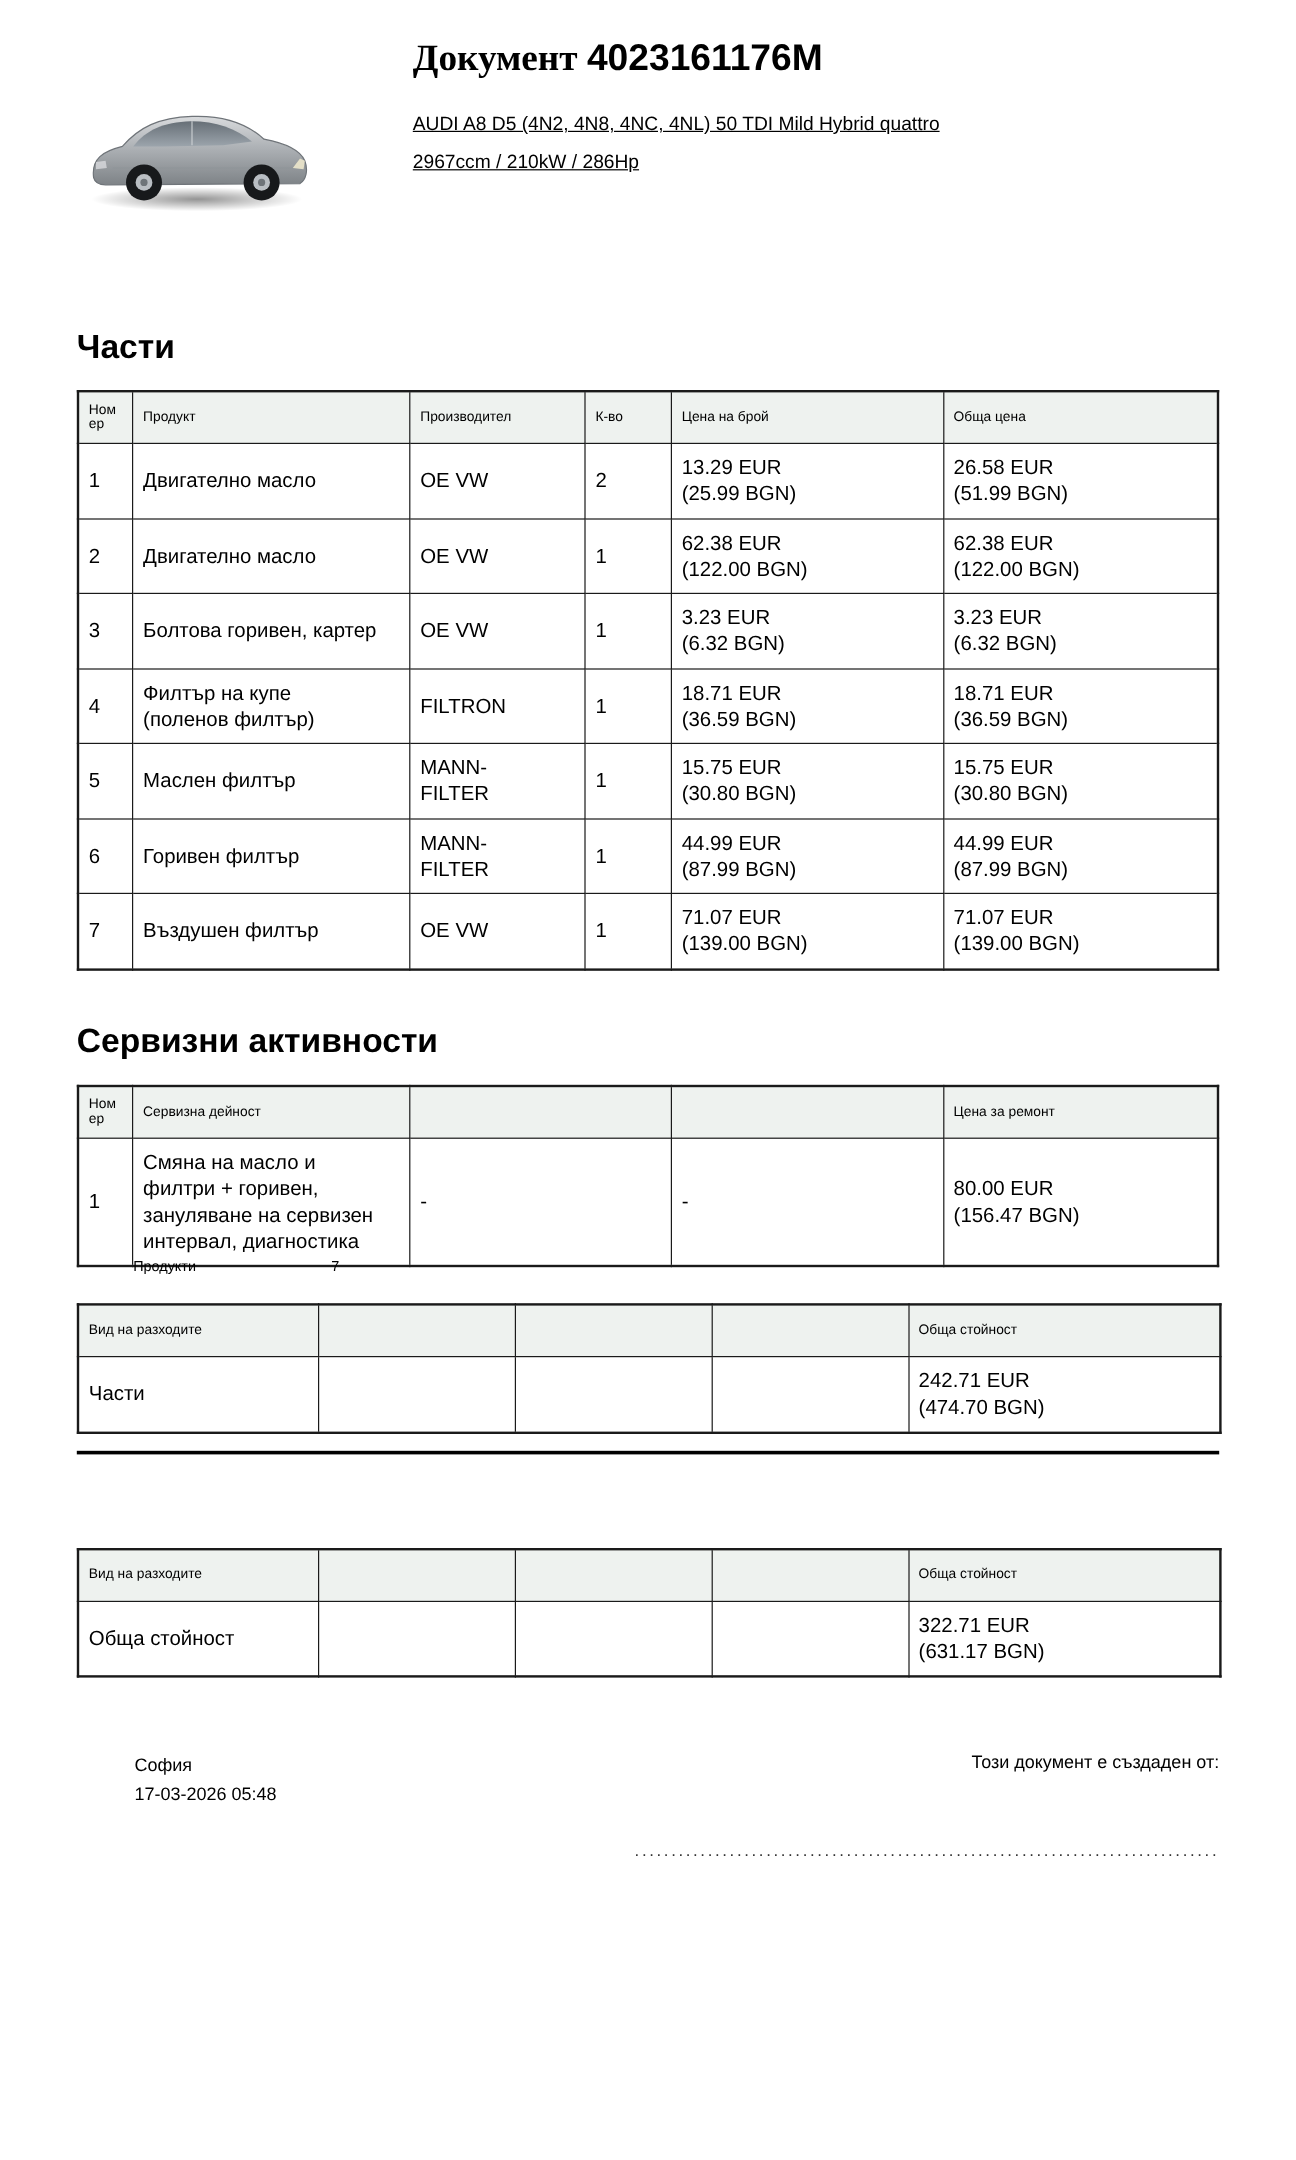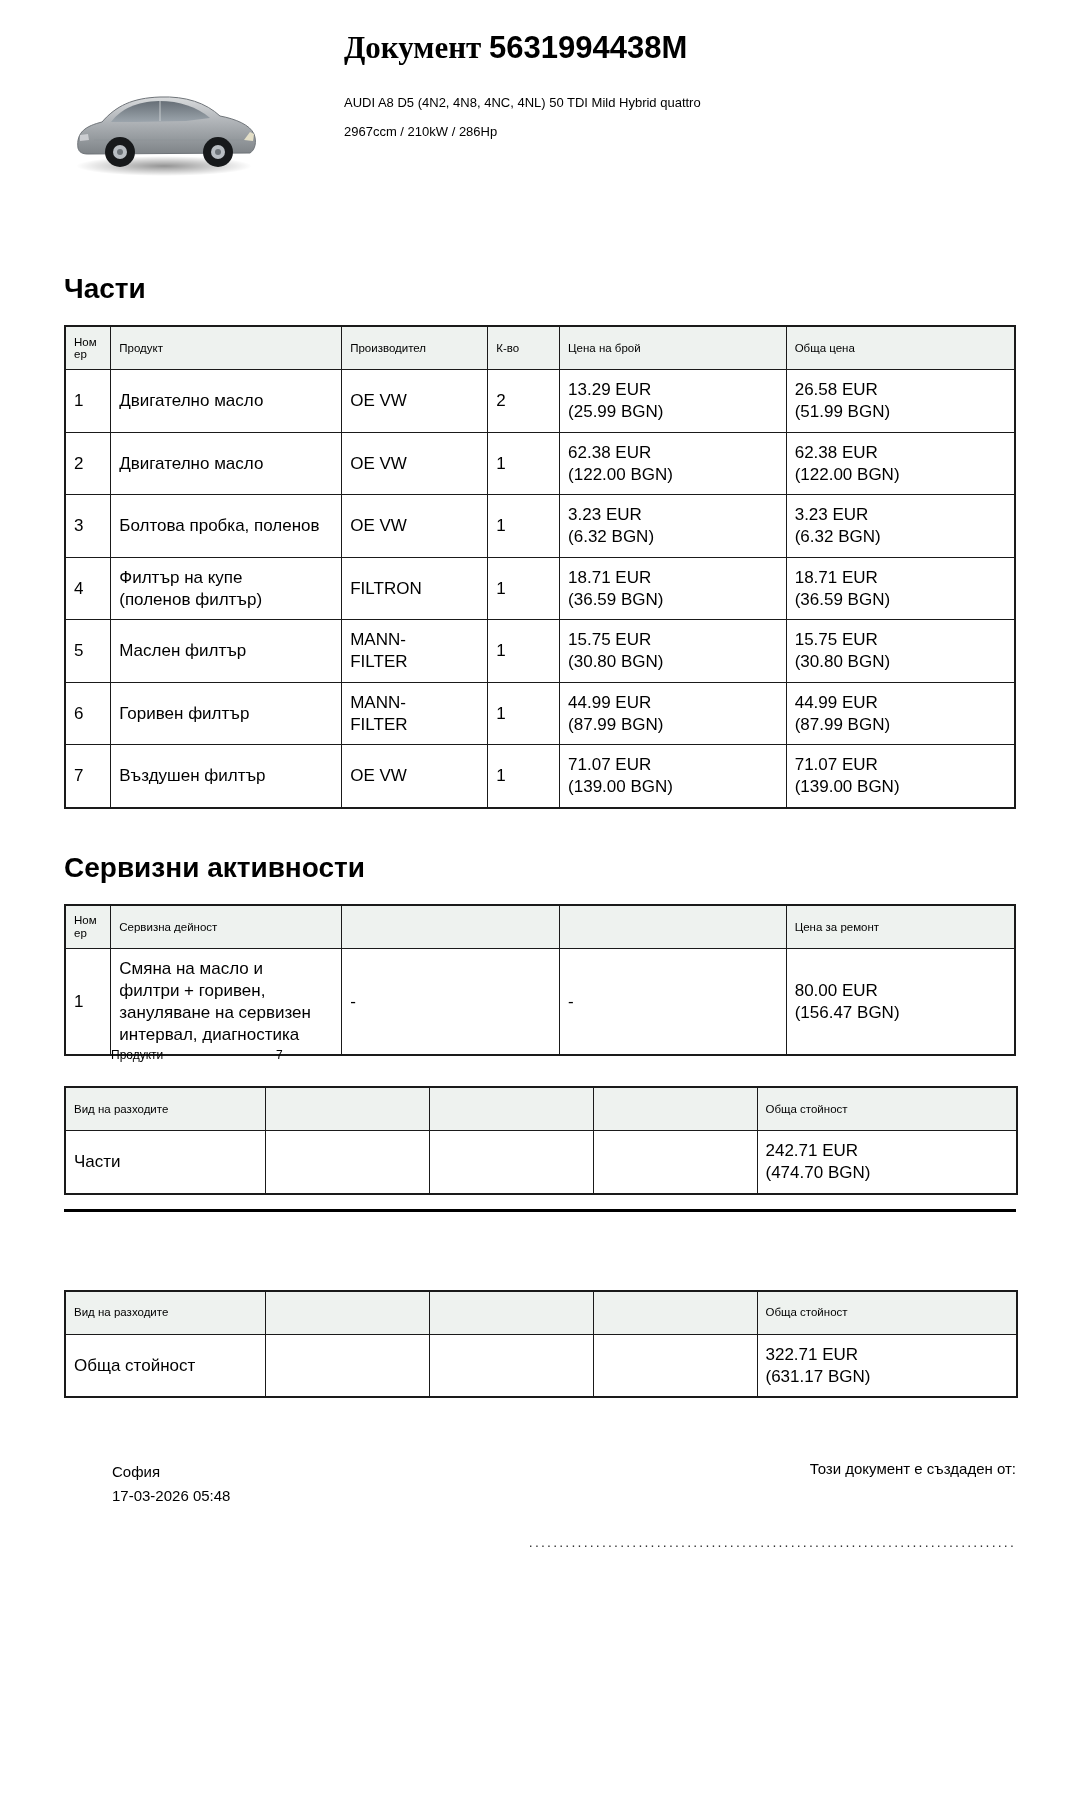--- a/index.html
+++ b/index.html
@@ -46,24 +46,25 @@
     letter-spacing: 0px;
     margin: 0 0 30px 0;
     white-space: nowrap;
   }
   .doc-title .num {
     font-family: "Liberation Sans", sans-serif;
     font-weight: bold;
     font-size: 31px;
   }
   .veh-line {
-    font-size: 13px;
+    font-size: 16px;
     line-height: 1.0;
     margin-bottom: 16px;
     white-space: nowrap;
+    text-decoration: underline;
   }
   .veh-line:last-child { margin-bottom: 0; }
 
   
   h2.section-title {
     font-family: "Liberation Sans", sans-serif;
     font-size: 28px;
     font-weight: bold;
     margin: 44px 0 22px 0;
     padding: 0;
@@ -210,21 +211,21 @@
       <circle cx="56" cy="80" r="7" fill="#b9bec3"></circle>
       <circle cx="56" cy="80" r="3" fill="#6e7479"></circle>
       <circle cx="154" cy="80" r="15" fill="#17191b"></circle>
       <circle cx="154" cy="80" r="7" fill="#b9bec3"></circle>
       <circle cx="154" cy="80" r="3" fill="#6e7479"></circle>
     </svg>
 
     <div class="header-text">
       <div class="doc-title">
         <span>Документ</span>
-        <span class="num">5631994438M</span>
+        <span class="num">4023161176M</span>
       </div>
       <div class="veh-line">AUDI A8 D5 (4N2, 4N8, 4NC, 4NL) 50 TDI Mild Hybrid quattro</div>
       <div class="veh-line">2967ccm / 210kW / 286Hp</div>
     </div>
   </div>
 
   <h2 class="section-title">Части</h2>
 
   <table class="doc-table parts-table">
     <colgroup>
@@ -261,21 +262,21 @@
         <td class="money">Двигателно масло</td>
         <td class="money">OE VW</td>
         <td>1</td>
         <td class="money">62.38 EUR
 (122.00 BGN)</td>
         <td class="money">62.38 EUR
 (122.00 BGN)</td>
       </tr>
       <tr>
         <td>3</td>
-        <td class="money">Болтова пробка, поленов</td>
+        <td class="money">Болтова горивен, картер</td>
         <td class="money">OE VW</td>
         <td>1</td>
         <td class="money">3.23 EUR
 (6.32 BGN)</td>
         <td class="money">3.23 EUR
 (6.32 BGN)</td>
       </tr>
       <tr>
         <td>4</td>
         <td class="money">Филтър на купе

